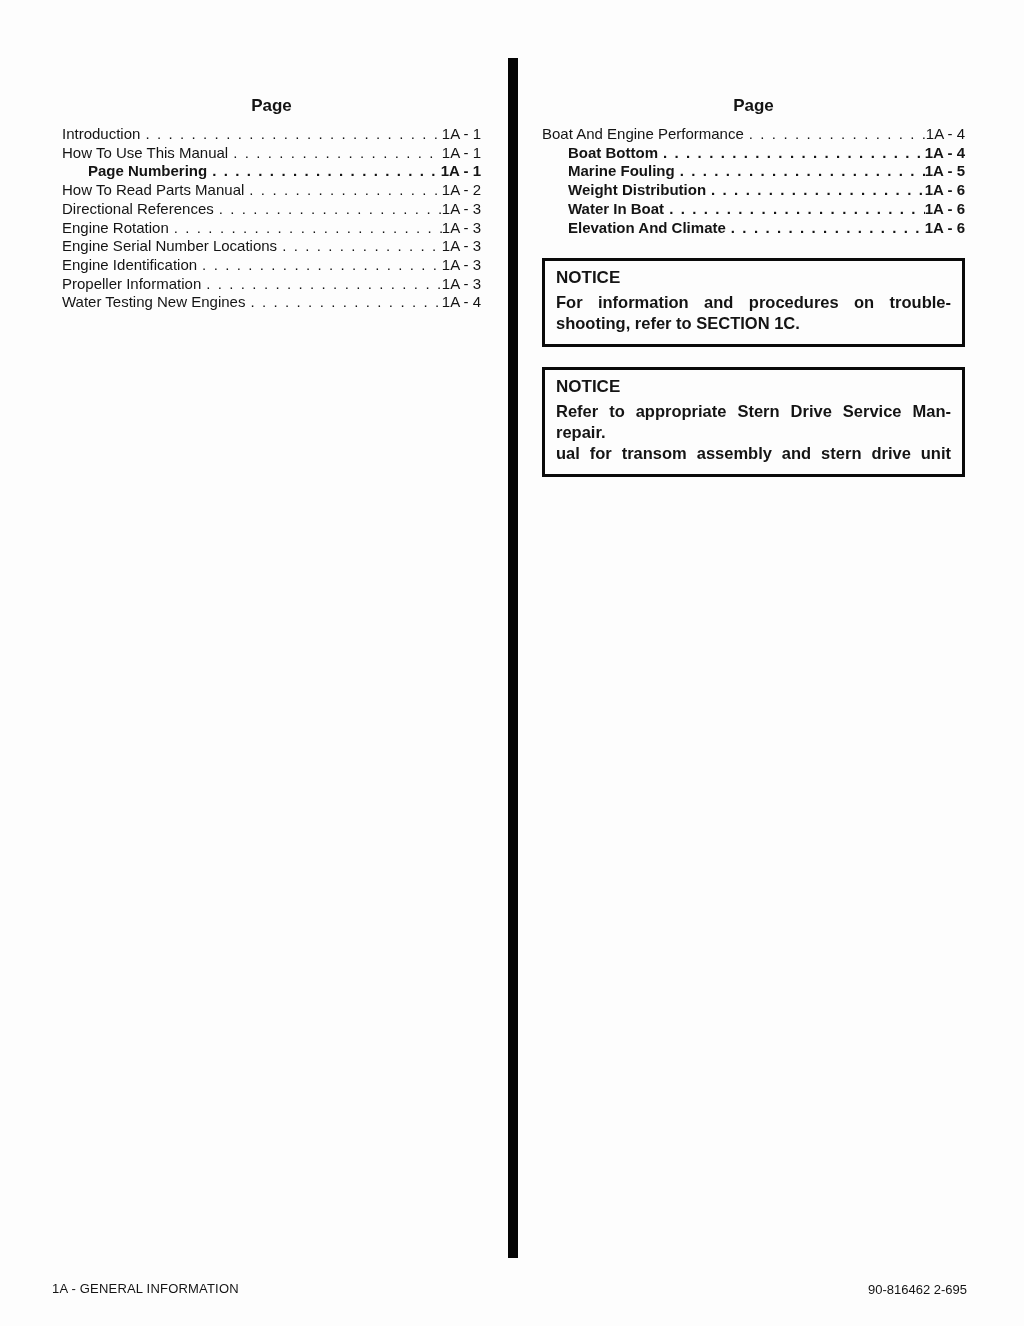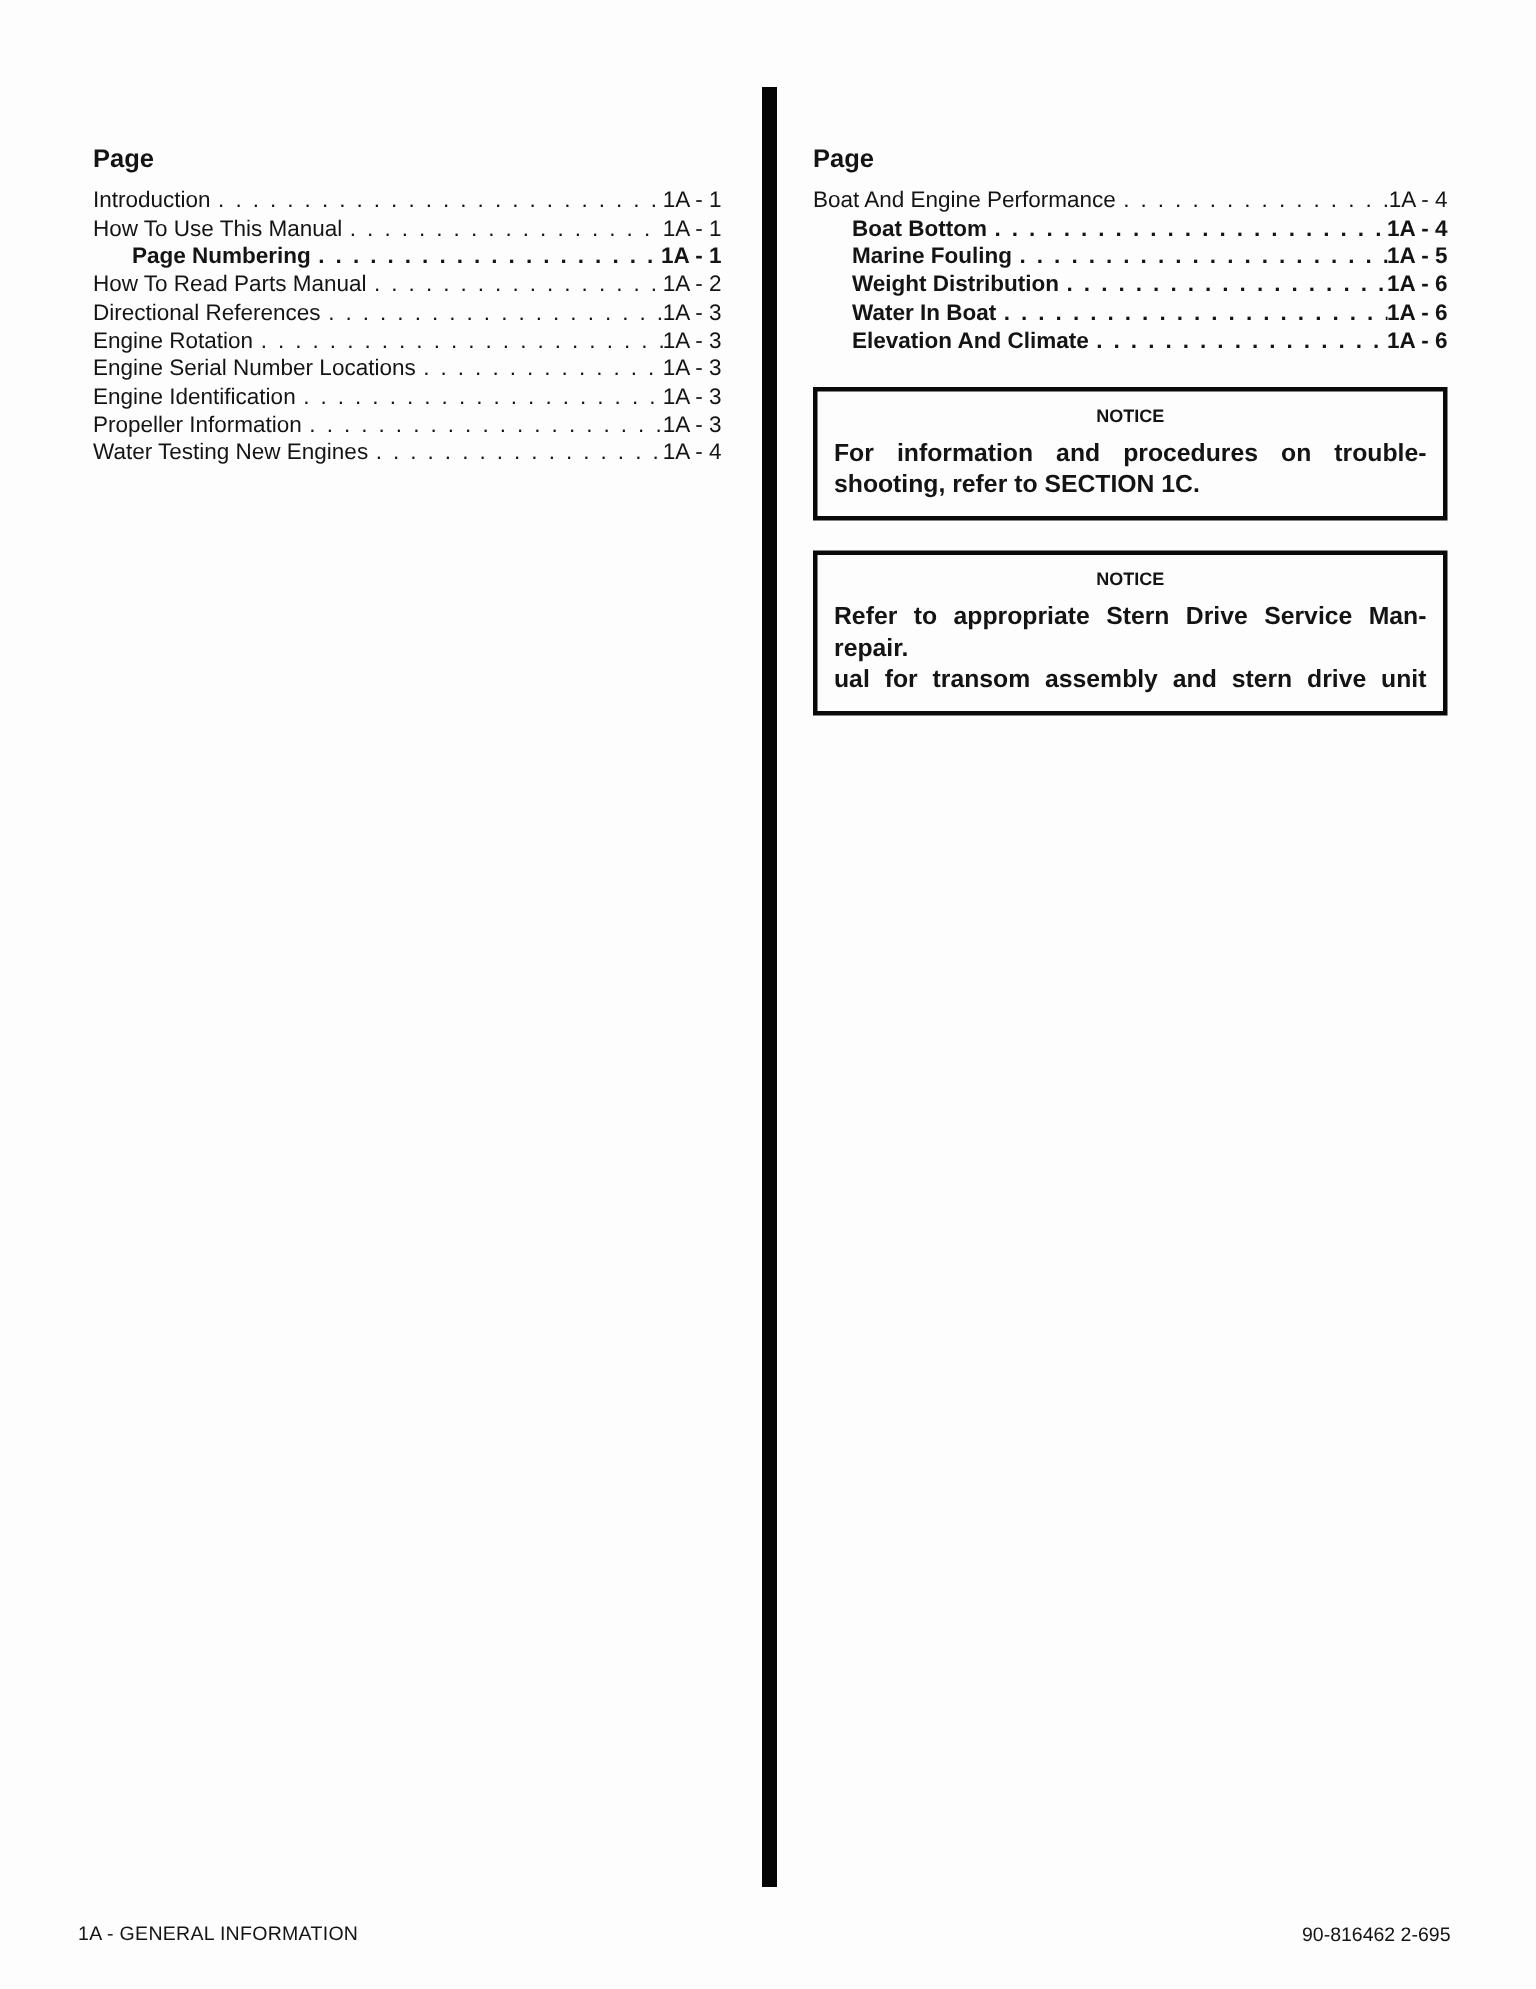--- a/index.html
+++ b/index.html
@@ -27,21 +27,21 @@
     left: 508px;
     top: 58px;
     width: 10px;
     height: 1200px;
     background: #050505;
   }
   .col { position: absolute; top: 96px; }
   .col-left  { left: 62px;  width: 419px; }
   .col-right { left: 542px; width: 423px; }
   .page-header {
-    text-align: left;
+    text-align: center;
     font-weight: 700;
     font-size: 17px;
     line-height: 19px;
     margin-bottom: 10px;
   }
   .toc-row {
     display: flex;
     font-size: 15px;
     line-height: 18.7px;
     white-space: nowrap;
@@ -57,23 +57,22 @@
   }
   .toc-page { flex: none; }
   .notice {
     border: 3px solid #0a0a0a;
     margin-top: 21px;
     padding: 5px 11px 10px 11px;
     background: #fdfdfd;
   }
   .notice + .notice { margin-top: 20px; }
   .notice-title {
-    text-align: center;
-    font-weight: 700;
-    font-size: 12px;
+    font-weight: 700;
+    font-size: 17px;
     line-height: 23px;
     margin-bottom: 3px;
   }
   .notice-line {
     font-weight: 700;
     font-size: 16.5px;
     line-height: 21px;
     text-align: justify;
   }
   .notice-line.justify-full { text-align-last: justify; }

